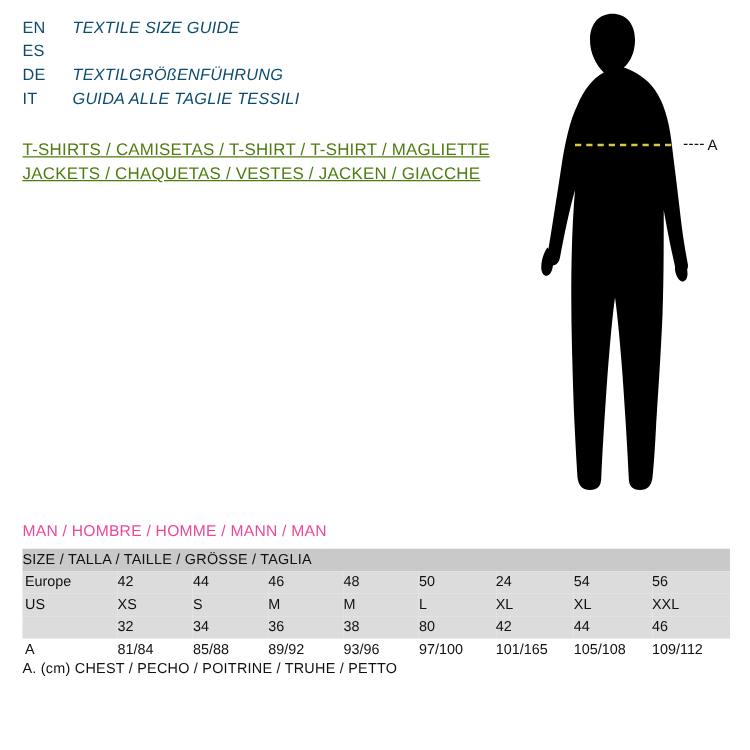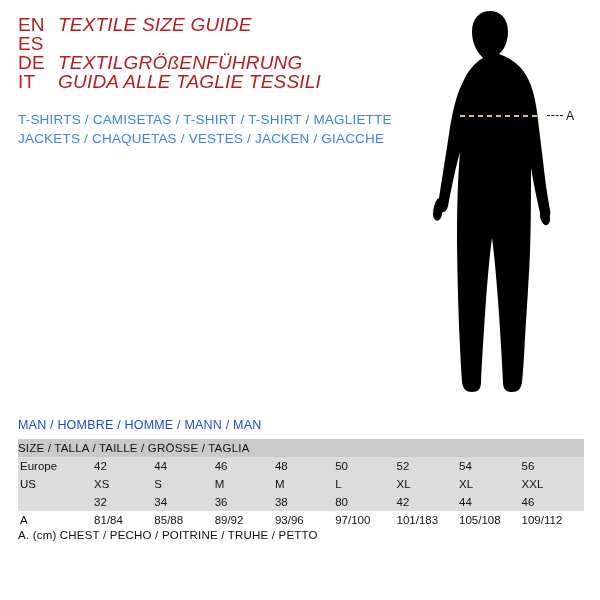--- a/index.html
+++ b/index.html
@@ -25,23 +25,23 @@
   .lang-block {
     position: absolute;
     left: 18px;
     top: 14px;
     width: 380px;
   }
   .lang-row {
     display: flex;
     align-items: baseline;
     height: 19px;
-    font-size: 19px;
-    letter-spacing: 0.2px;
-    color: #b91c1c;
+    font-size: 13px;
+    letter-spacing: 0.2px;
+    color: #0c4a6e;
   }
   .lang-code {
     width: 40px;
     flex: 0 0 40px;
   }
   .lang-name {
     flex: 1 1 auto;
     font-style: italic;
   }
 
@@ -49,22 +49,23 @@
   .cat-block {
     position: absolute;
     left: 18px;
     top: 110px;
     width: 400px;
   }
   .cat-line {
     font-size: 13.5px;
     line-height: 19px;
     letter-spacing: 0.2px;
-    color: #3b82f6;
+    color: #4d7c0f;
     white-space: nowrap;
+    text-decoration: underline;
   }
 
   
   .figure-wrap {
     position: absolute;
     left: 400px;
     top: 8px;
     width: 200px;
     height: 400px;
   }
@@ -89,21 +90,21 @@
   
   .table-section {
     position: absolute;
     left: 18px;
     top: 418px;
     width: 566px;
   }
   .man-title {
     font-size: 12.5px;
     letter-spacing: 0.2px;
-    color: #1d4ed8;
+    color: #ec4899;
     margin-bottom: 7px;
     white-space: nowrap;
   }
   table.size-table {
     border-collapse: collapse;
     width: 566px;
     font-size: 11.5px;
     color: #111;
   }
   table.size-table td, table.size-table th {
@@ -221,21 +222,21 @@
         <tr class="row-head">
           <td colspan="9">SIZE / TALLA / TAILLE / GRÖSSE / TAGLIA</td>
         </tr>
         <tr class="row-shade">
           <td class="col-label">Europe</td>
           <td class="cell">42</td>
           <td class="cell">44</td>
           <td class="cell">46</td>
           <td class="cell">48</td>
           <td class="cell">50</td>
-          <td class="cell">52</td>
+          <td class="cell">24</td>
           <td class="cell">54</td>
           <td class="cell">56</td>
         </tr>
         <tr class="row-shade">
           <td class="col-label">US</td>
           <td class="cell">XS</td>
           <td class="cell">S</td>
           <td class="cell">M</td>
           <td class="cell">M</td>
           <td class="cell">L</td>
@@ -254,21 +255,21 @@
           <td class="cell">44</td>
           <td class="cell">46</td>
         </tr>
         <tr class="row-plain">
           <td class="col-label">A</td>
           <td class="cell">81/84</td>
           <td class="cell">85/88</td>
           <td class="cell">89/92</td>
           <td class="cell">93/96</td>
           <td class="cell">97/100</td>
-          <td class="cell">101/183</td>
+          <td class="cell">101/165</td>
           <td class="cell">105/108</td>
           <td class="cell">109/112</td>
         </tr>
       </tbody>
     </table>
 
     <div class="footnote">A. (cm) CHEST / PECHO / POITRINE / TRUHE / PETTO</div>
   </div>
 
 </div>

